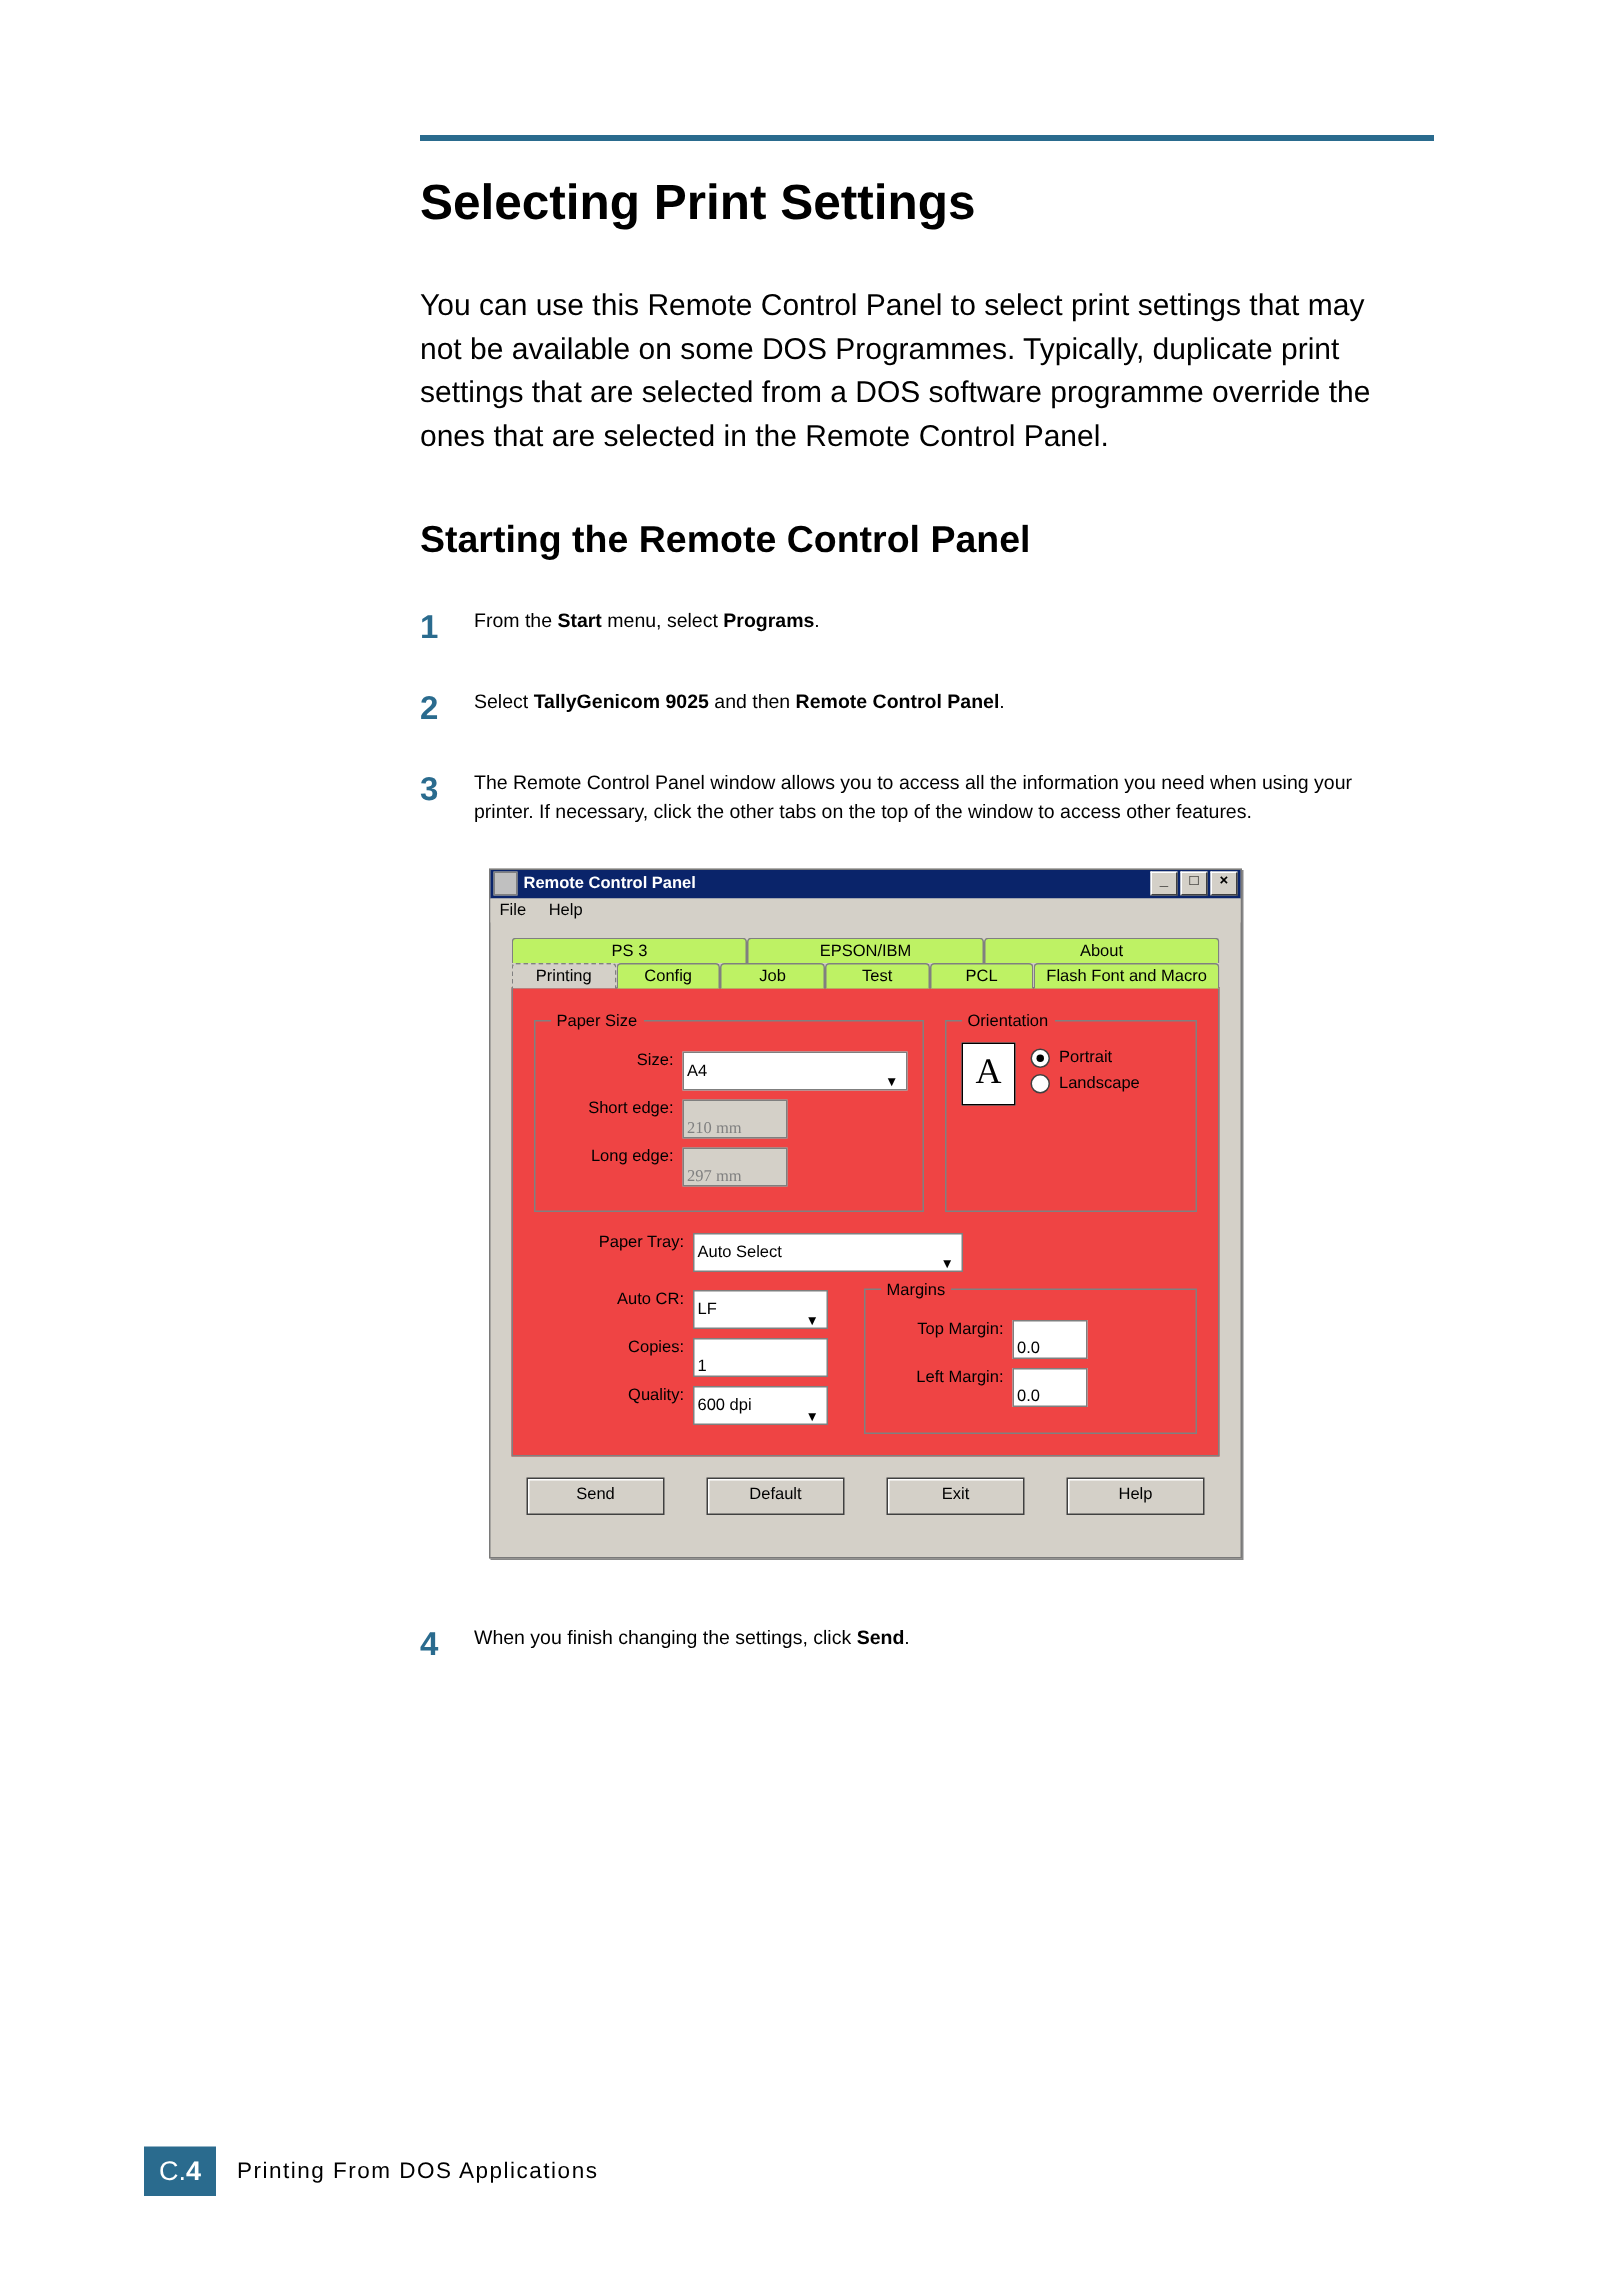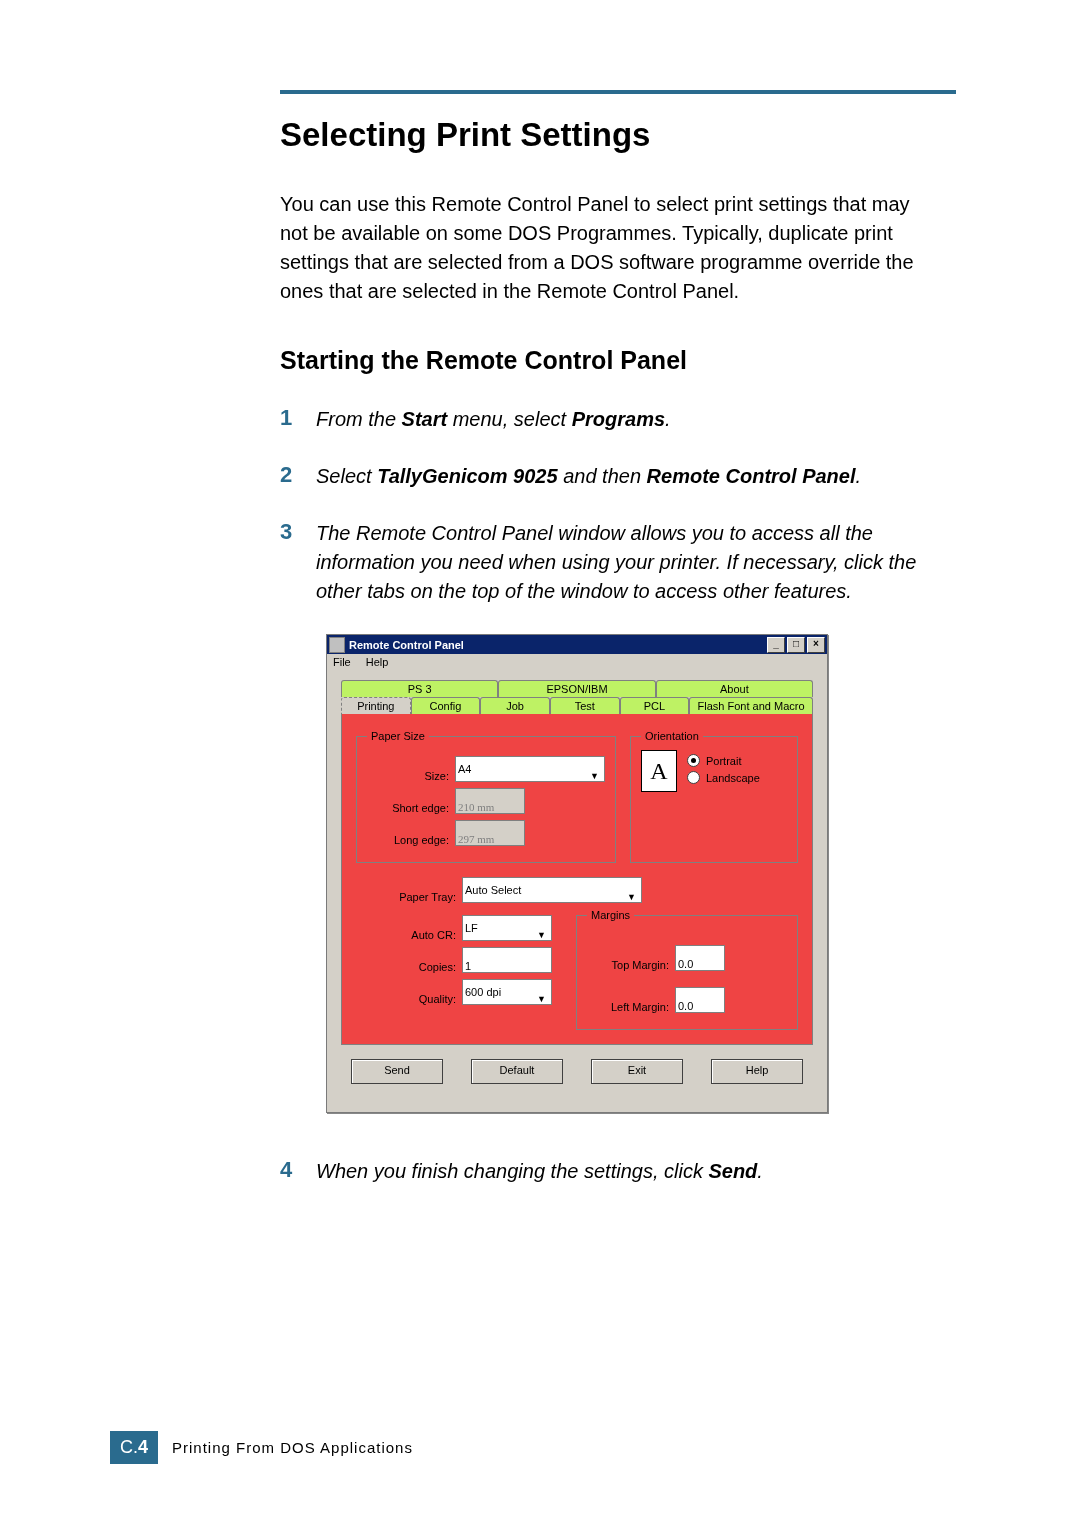--- a/index.html
+++ b/index.html
@@ -4,61 +4,61 @@
 <style>
   html,body{margin:0;padding:0;background:#fff;font-family:Verdana,Arial,sans-serif;color:#000;}
   .page{width:1036px;height:1526px;position:relative;box-sizing:border-box;padding:90px 80px 60px 110px;}
   .rule{height:4px;background:#2a6b8e;margin-bottom:22px;margin-left:170px;}
   .content{margin-left:170px;margin-right:20px;}
   h1{font-size:33px;font-weight:700;margin:0 0 36px 0;}
   .intro{font-size:20px;line-height:1.45;margin-bottom:40px;}
   h2{font-size:25px;font-weight:700;margin:0 0 30px 0;}
   .step{display:flex;margin-bottom:28px;}
   .step .num{color:#2a6b8e;font-weight:700;font-size:22px;width:36px;flex-shrink:0;}
-  .step .txt{font-size:20px;line-height:1.45;flex:1;font-style:italic;}
+  .step .txt{font-size:13px;line-height:1.45;flex:1;}
   .bold{font-weight:700;}
   
   .shot{width:500px;border:1px solid #7a7a7a;background:#d4d0c8;font-family:Tahoma,Arial,sans-serif;font-size:11px;color:#000;margin:18px 0 0 10px;box-shadow:1px 1px 0 #888;}
   .titlebar{height:19px;background:linear-gradient(#0a246a,#0a246a);color:#fff;display:flex;align-items:center;padding:0 2px;font-weight:700;font-size:11px;}
   .titlebar .t-icon{width:14px;height:14px;background:#c0c0c0;margin-right:4px;border:1px solid #808080;}
   .titlebar .t-title{flex:1;}
   .titlebar .t-btn{width:16px;height:14px;background:#d4d0c8;border:1px solid #fff;border-right-color:#404040;border-bottom-color:#404040;margin-left:2px;color:#000;font-size:10px;line-height:12px;text-align:center;font-weight:700;}
   .menubar{background:#d4d0c8;padding:2px 6px;font-size:11px;}
   .menubar span{margin-right:12px;}
   .tabs-area{padding:10px 14px 12px 14px;}
   .tabrow{display:flex;}
   .tab{border:1px solid #808080;border-bottom:none;background:#bef264;font-size:11px;padding:2px 0;text-align:center;flex:1;border-radius:3px 3px 0 0;position:relative;}
   .tabrow.top .tab{flex:1.6;}
   .tab.active{background:#d4d0c8;border:1px dashed #808080;border-bottom:none;z-index:2;}
   .tabbody{border:1px solid #808080;background:#ef4444;padding:16px 14px 14px 14px;margin-top:-1px;}
   fieldset{border:1px solid #808080;padding:8px 10px 10px 10px;margin:0;}
   legend{font-size:11px;padding:0 4px;}
-  .row{display:flex;align-items:flex-end;margin:6px 0;}
+  .row{display:flex;align-items:flex-start;margin:6px 0;}
   .lab{width:82px;text-align:right;padding-right:6px;font-size:11px;}
   .combo,.tfield{border:1px solid #7f7f7f;background:#fff;height:18px;font-size:11px;padding:12px 2px;box-sizing:border-box;}
   .combo{display:flex;align-items:center;justify-content:space-between;}
   .combo .arr{width:15px;height:100%;background:#d4d0c8;border-left:1px solid #7f7f7f;text-align:center;line-height:14px;font-size:9px;}
   .tfield.disabled{background:#d4d0c8;color:#808080;font-family:Liberation Serif, serif;}
   .topgrid{display:flex;gap:14px;}
   .paperbox{flex:1;}
   .orientbox{width:180px;}
   .orient-inner{display:flex;gap:10px;align-items:flex-start;}
   .orient-icon{width:34px;height:40px;border:1px solid #000;background:#fff;display:flex;align-items:center;justify-content:center;font-family:'Times New Roman',serif;font-size:24px;}
   .radio{display:flex;align-items:center;font-size:11px;margin:4px 0;}
   .radio .dot{width:11px;height:11px;border:1px solid #404040;border-radius:50%;margin-right:6px;display:flex;align-items:center;justify-content:center;background:#fff;}
   .radio.sel .dot::after{content:"";width:5px;height:5px;background:#000;border-radius:50%;}
   .midrows{margin-top:14px;}
   .margins-wrap{display:flex;margin-top:6px;}
   .margins-left{flex:1;}
   .margins-box{width:200px;}
-  .margins-box .row .lab{width:82px;margin-top:24px;}
+  .margins-box .row .lab{width:82px;}
   .btnrow{display:flex;gap:28px;justify-content:space-around;padding:14px 10px 16px 10px;}
   .wbtn{width:90px;height:23px;border:1px solid #404040;background:#d4d0c8;font-size:11px;text-align:center;line-height:21px;box-shadow:inset 1px 1px 0 #fff;}
   
-  .footer{position:absolute;left:110px;bottom:62px;display:flex;align-items:center;gap:14px;}
+  .footer{position:absolute;left:96px;bottom:62px;display:flex;align-items:center;gap:14px;}
   .pagebox{background:#2a6b8e;color:#fff;font-weight:700;font-size:18px;padding:6px 10px;}
   .pagebox .thin{font-weight:400;}
   .footertext{font-size:15px;letter-spacing:1px;}
 </style>
 </head>
 <body>
 
 <div class="page">
   <div class="rule"></div>
   <div class="content">

